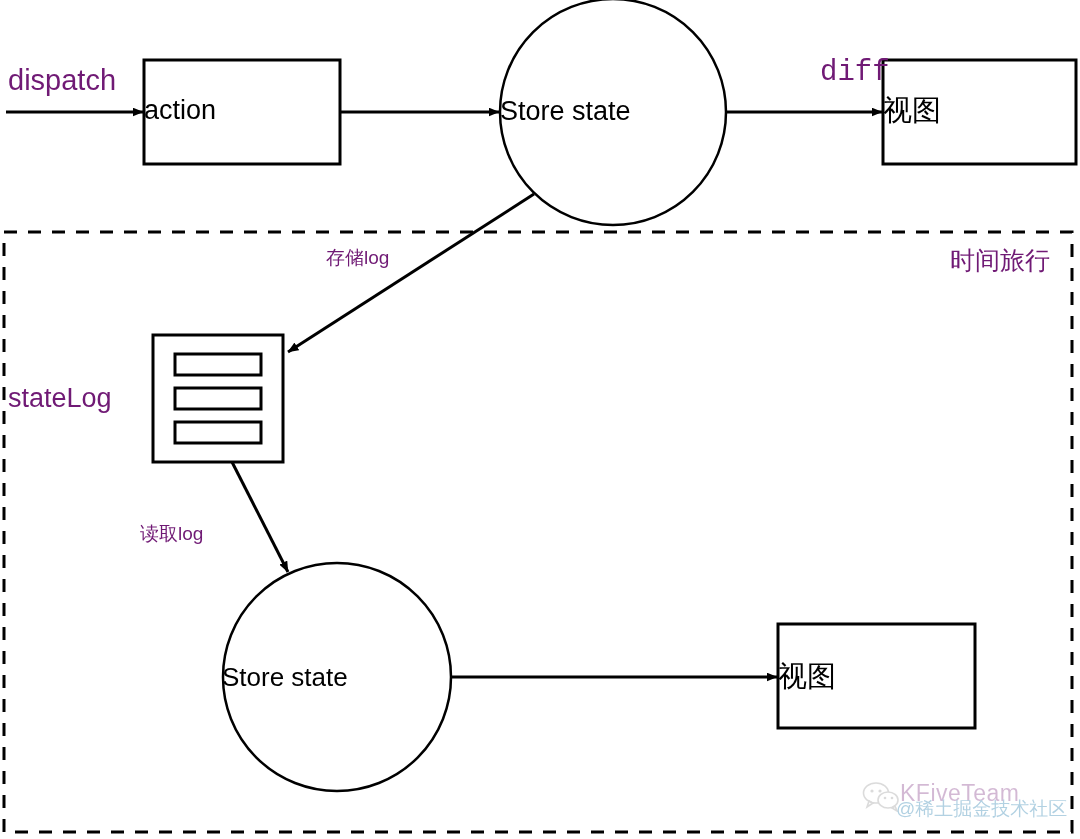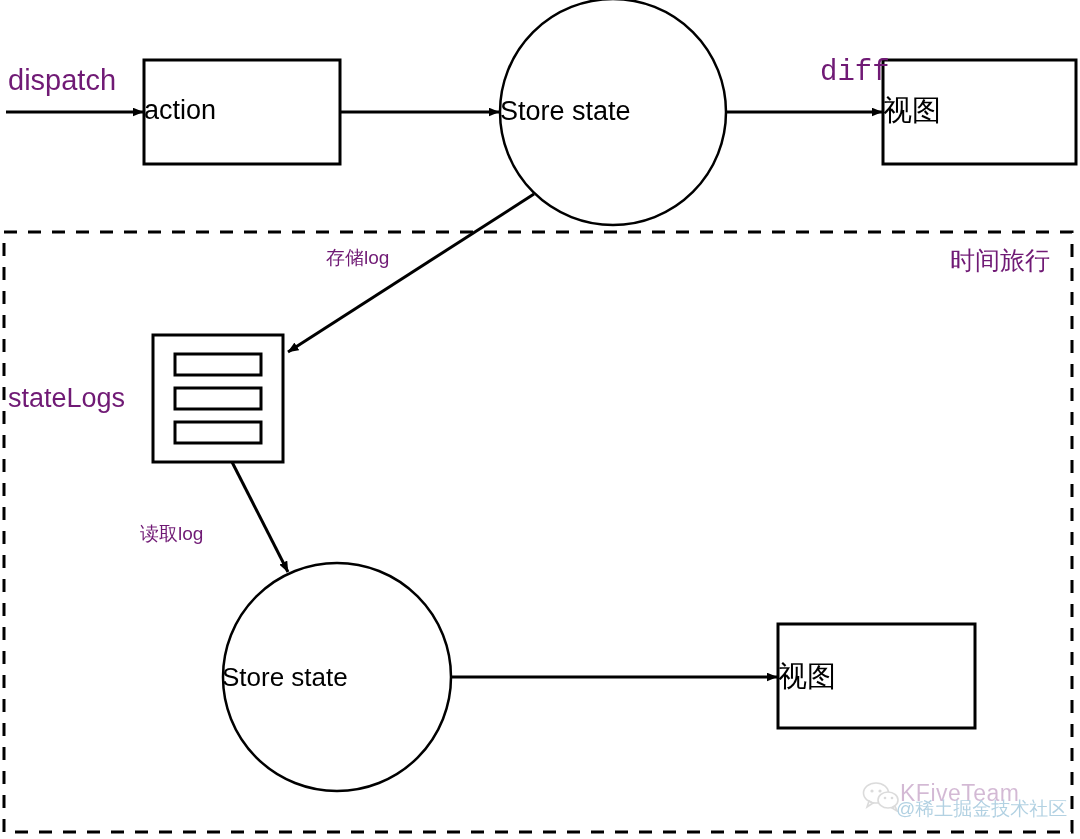--- a/index.html
+++ b/index.html
@@ -130,21 +130,21 @@
   </svg>
 
   <div class="edge-label lbl-dispatch">dispatch</div>
   <div class="node-label lbl-action">action</div>
   <div class="node-label lbl-store-top">Store state</div>
   <div class="edge-label lbl-diff-top">diff</div>
   <div class="node-label lbl-view-top">视图</div>
 
   <div class="edge-label lbl-timetravel">时间旅行</div>
   <div class="edge-label lbl-storelog">存储log</div>
-  <div class="edge-label lbl-statelogs">stateLogs</div>
+  <div class="edge-label lbl-statelogs">stateLog</div>
 
   <div class="edge-label lbl-readlog">读取log</div>
   <div class="node-label lbl-store-bot">Store state</div>
   <div class="node-label lbl-view-bot">视图</div>
 
   <div id="watermark">
     <svg class="wm-icon" viewBox="0 0 40 30">
       <ellipse cx="14" cy="11" rx="12.5" ry="10" fill="none" stroke="#8a8a8a" stroke-width="1.6"></ellipse>
       <path d="M7,19 L5,25 L11,21 Z" fill="none" stroke="#8a8a8a" stroke-width="1.6"></path>
       <circle cx="10" cy="9" r="1.6" fill="#8a8a8a"></circle>

